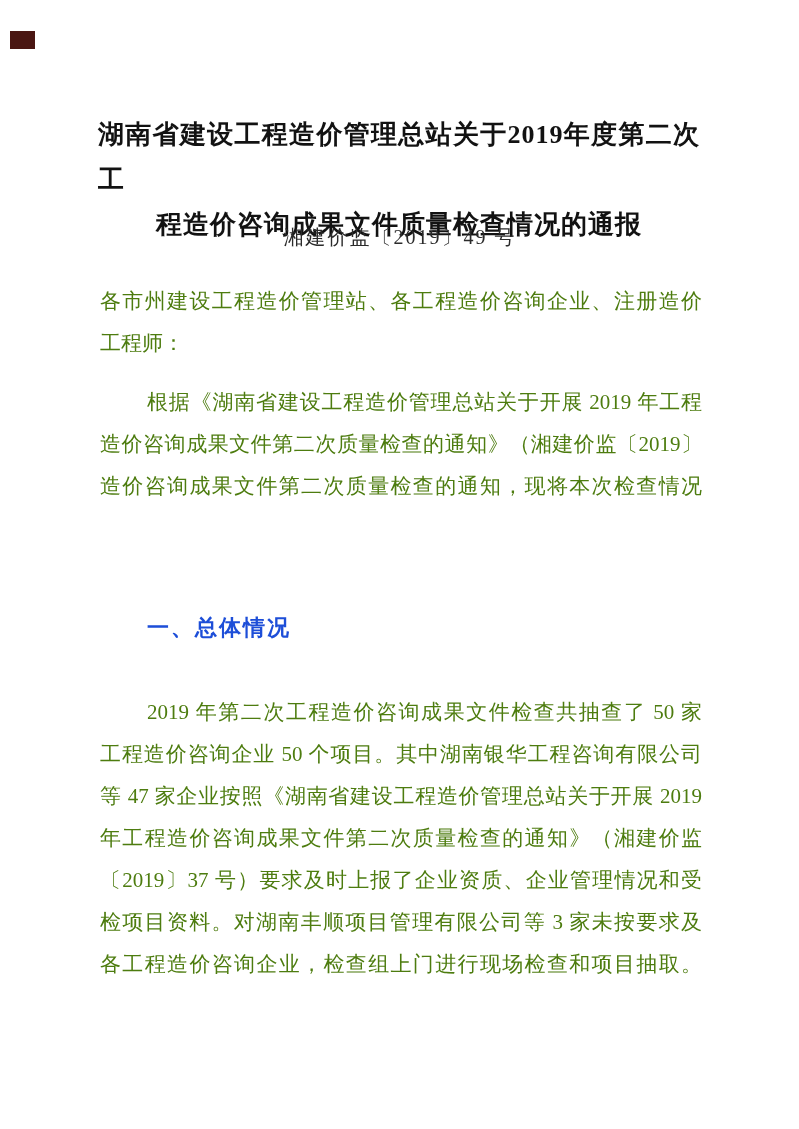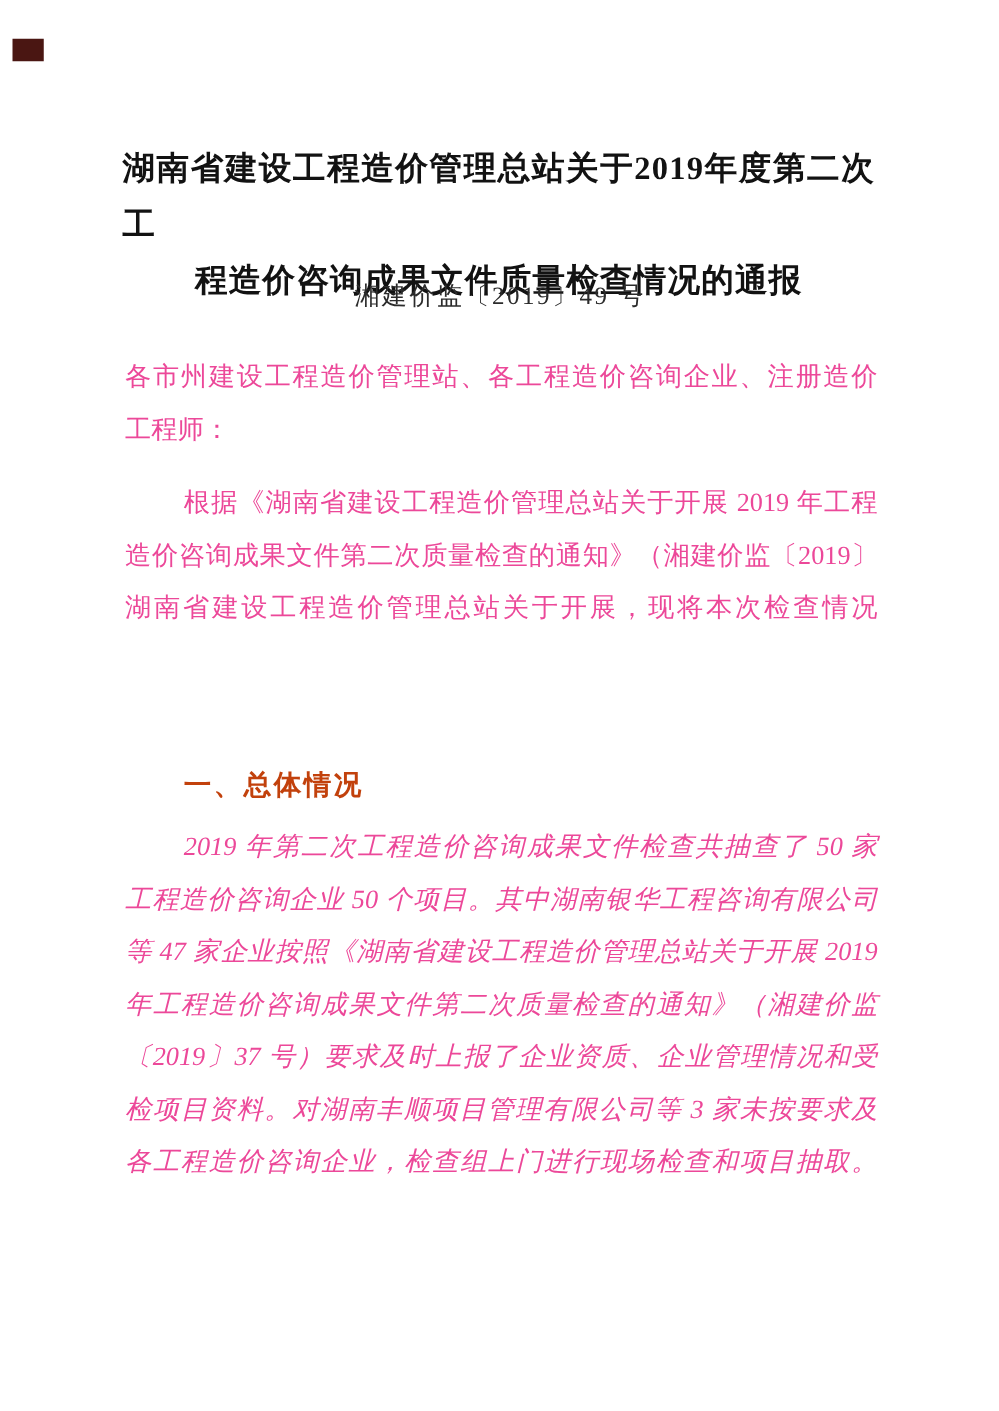--- a/index.html
+++ b/index.html
@@ -46,25 +46,25 @@
     text-align: center;
     letter-spacing: 2px;
     color: #2b2b2b;
   }
   .body-block {
     position: absolute;
     left: 100px;
     width: 602px;
     font-size: 21px;
     line-height: 42px;
-    color: #ec4899;
+    color: #4d7c0f;
   }
   .salutation { top: 280px; }
   .para1 { top: 381px; }
-  .para2 { top: 656px; font-style: italic; }
+  .para2 { top: 691px; }
   .line {
     width: 602px;
     white-space: nowrap;
   }
   .stretch {
     white-space: normal;
     text-align: justify;
     text-align-last: justify;
   }
   .indent {
@@ -74,21 +74,21 @@
   .section-heading {
     position: absolute;
     left: 147px;
     top: 612px;
     margin: 0;
     font-family: "Liberation Sans", "DejaVu Sans", sans-serif;
     font-size: 22px;
     line-height: 32px;
     font-weight: bold;
     letter-spacing: 2px;
-    color: #c2410c;
+    color: #1d4ed8;
   }
 </style>
 </head>
 <body>
 
 <div class="page">
 
   <div class="artifact"></div>
 
   <h1 class="title">
@@ -99,21 +99,21 @@
   <div class="doc-number">湘建价监〔2019〕49 号</div>
 
   <div class="body-block salutation">
     <div class="line stretch">各市州建设工程造价管理站、各工程造价咨询企业、注册造价</div>
     <div class="line">工程师：</div>
   </div>
 
   <div class="body-block para1">
     <div class="line stretch indent">根据《湖南省建设工程造价管理总站关于开展 2019 年工程</div>
     <div class="line stretch">造价咨询成果文件第二次质量检查的通知》（湘建价监〔2019〕</div>
-    <div class="line stretch">湖南省建设工程造价管理总站关于开展，现将本次检查情况</div>
+    <div class="line stretch">造价咨询成果文件第二次质量检查的通知，现将本次检查情况</div>
   </div>
 
   <h2 class="section-heading">一、总体情况</h2>
 
   <div class="body-block para2">
     <div class="line stretch indent">2019 年第二次工程造价咨询成果文件检查共抽查了 50 家</div>
     <div class="line stretch">工程造价咨询企业 50 个项目。其中湖南银华工程咨询有限公司</div>
     <div class="line stretch">等 47 家企业按照《湖南省建设工程造价管理总站关于开展 2019</div>
     <div class="line stretch">年工程造价咨询成果文件第二次质量检查的通知》（湘建价监</div>
     <div class="line stretch">〔2019〕37 号）要求及时上报了企业资质、企业管理情况和受</div>

